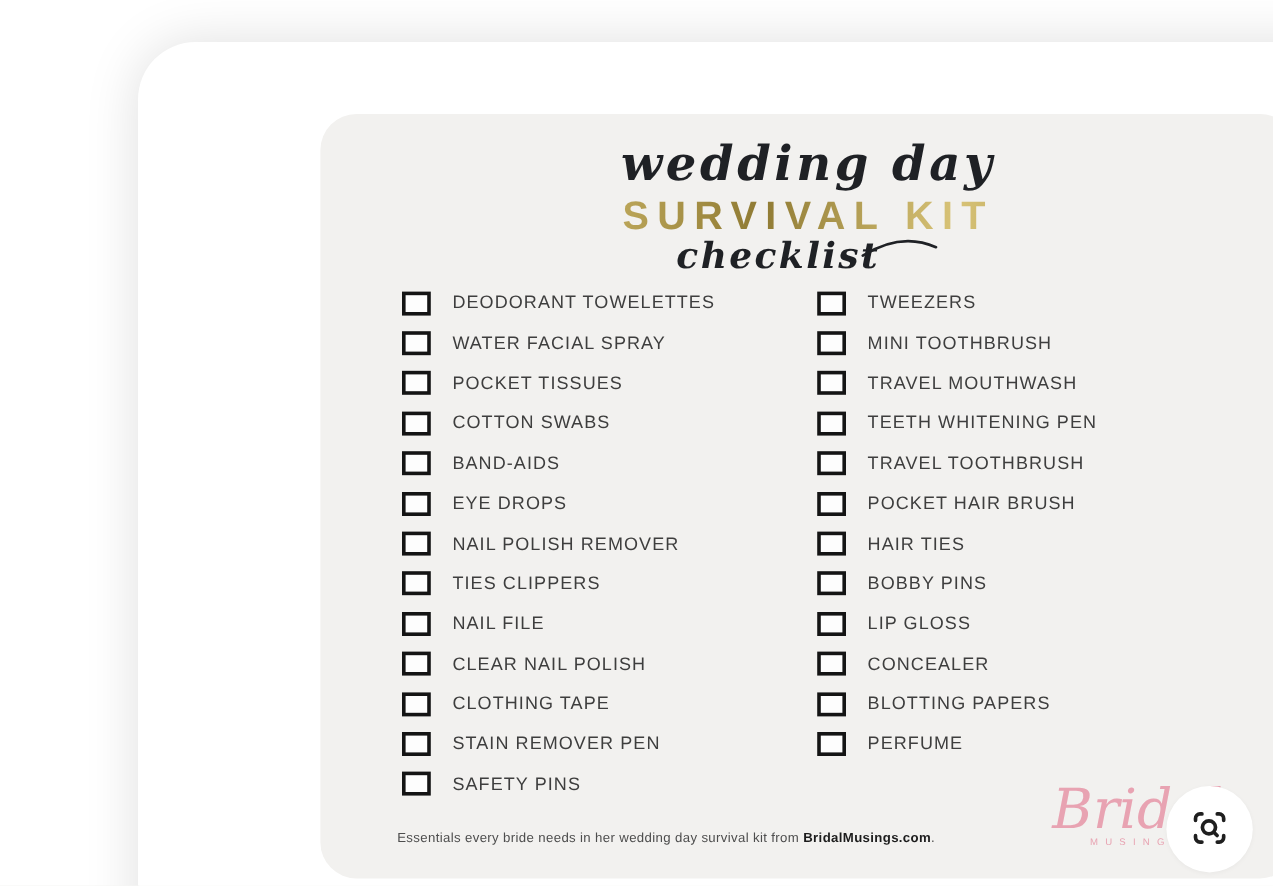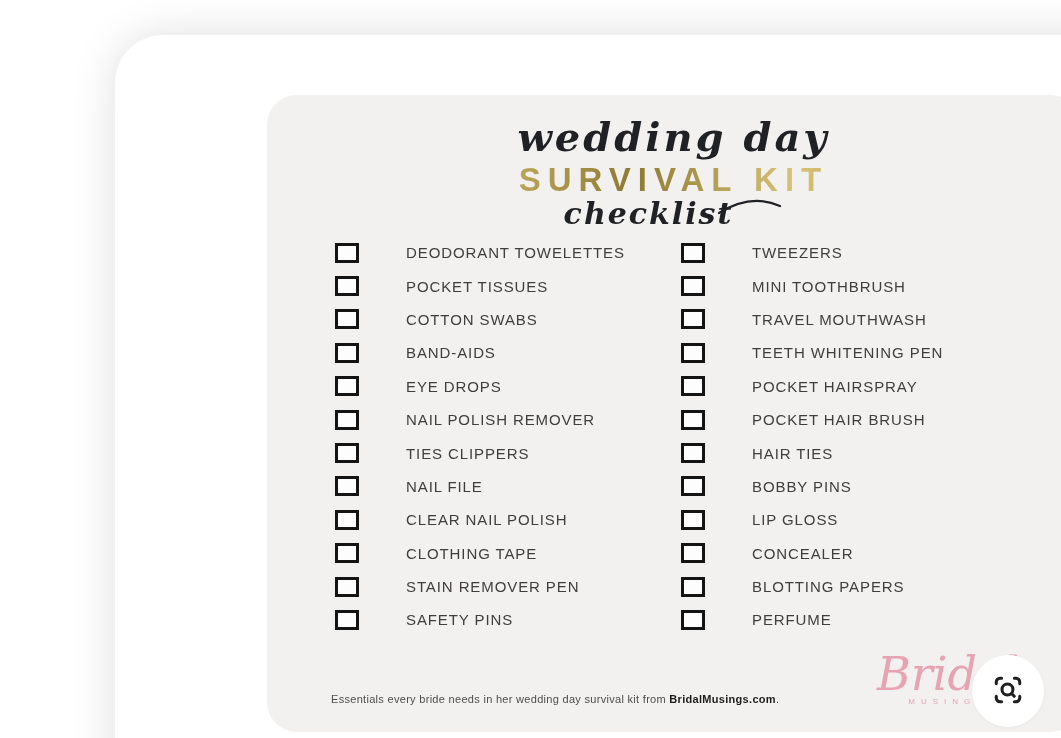--- a/index.html
+++ b/index.html
@@ -32,21 +32,21 @@
   .t3wrap{position:absolute;top:101px;left:0;width:100%;text-align:center;white-space:nowrap;}
   .t3{
     display:inline-block;
     font-family:"DejaVu Serif",serif;font-style:italic;font-weight:bold;
     font-size:30px;letter-spacing:2px;color:#1f2125;
   }
   .swash{display:inline-block;vertical-align:top;margin-left:-16px;margin-top:2px;}
   .col{position:absolute;top:141px;}
   .col-left{left:68px;}
   .col-right{left:414px;}
-  .row{display:flex;align-items:center;height:33.4px;gap:29px;}
+  .row{display:flex;align-items:center;height:33.4px;}
   .checkbox{
     width:18px;height:14px;border:3px solid #141414;background:#fdfdfd;
     margin-right:18px;flex:none;
   }
   .label{
     font-size:15px;letter-spacing:0.9px;color:#3e3e3e;white-space:nowrap;
   }
   .footer{
     position:absolute;left:64px;top:598px;font-size:11px;letter-spacing:0.3px;
     color:#4d4d4d;white-space:nowrap;
@@ -78,20 +78,24 @@
           </svg></span>
     </div>
 
     <div class="col col-left">
         <div class="row">
           <span class="checkbox"></span>
           <span class="label">DEODORANT TOWELETTES</span>
         </div>
         <div class="row">
           <span class="checkbox"></span>
+          <span class="label">WATER FACIAL SPRAY</span>
+        </div>
+        <div class="row">
+          <span class="checkbox"></span>
           <span class="label">POCKET TISSUES</span>
         </div>
         <div class="row">
           <span class="checkbox"></span>
           <span class="label">COTTON SWABS</span>
         </div>
         <div class="row">
           <span class="checkbox"></span>
           <span class="label">BAND-AIDS</span>
         </div>
@@ -140,21 +144,21 @@
         <div class="row">
           <span class="checkbox"></span>
           <span class="label">TRAVEL MOUTHWASH</span>
         </div>
         <div class="row">
           <span class="checkbox"></span>
           <span class="label">TEETH WHITENING PEN</span>
         </div>
         <div class="row">
           <span class="checkbox"></span>
-          <span class="label">POCKET HAIRSPRAY</span>
+          <span class="label">TRAVEL TOOTHBRUSH</span>
         </div>
         <div class="row">
           <span class="checkbox"></span>
           <span class="label">POCKET HAIR BRUSH</span>
         </div>
         <div class="row">
           <span class="checkbox"></span>
           <span class="label">HAIR TIES</span>
         </div>
         <div class="row">

